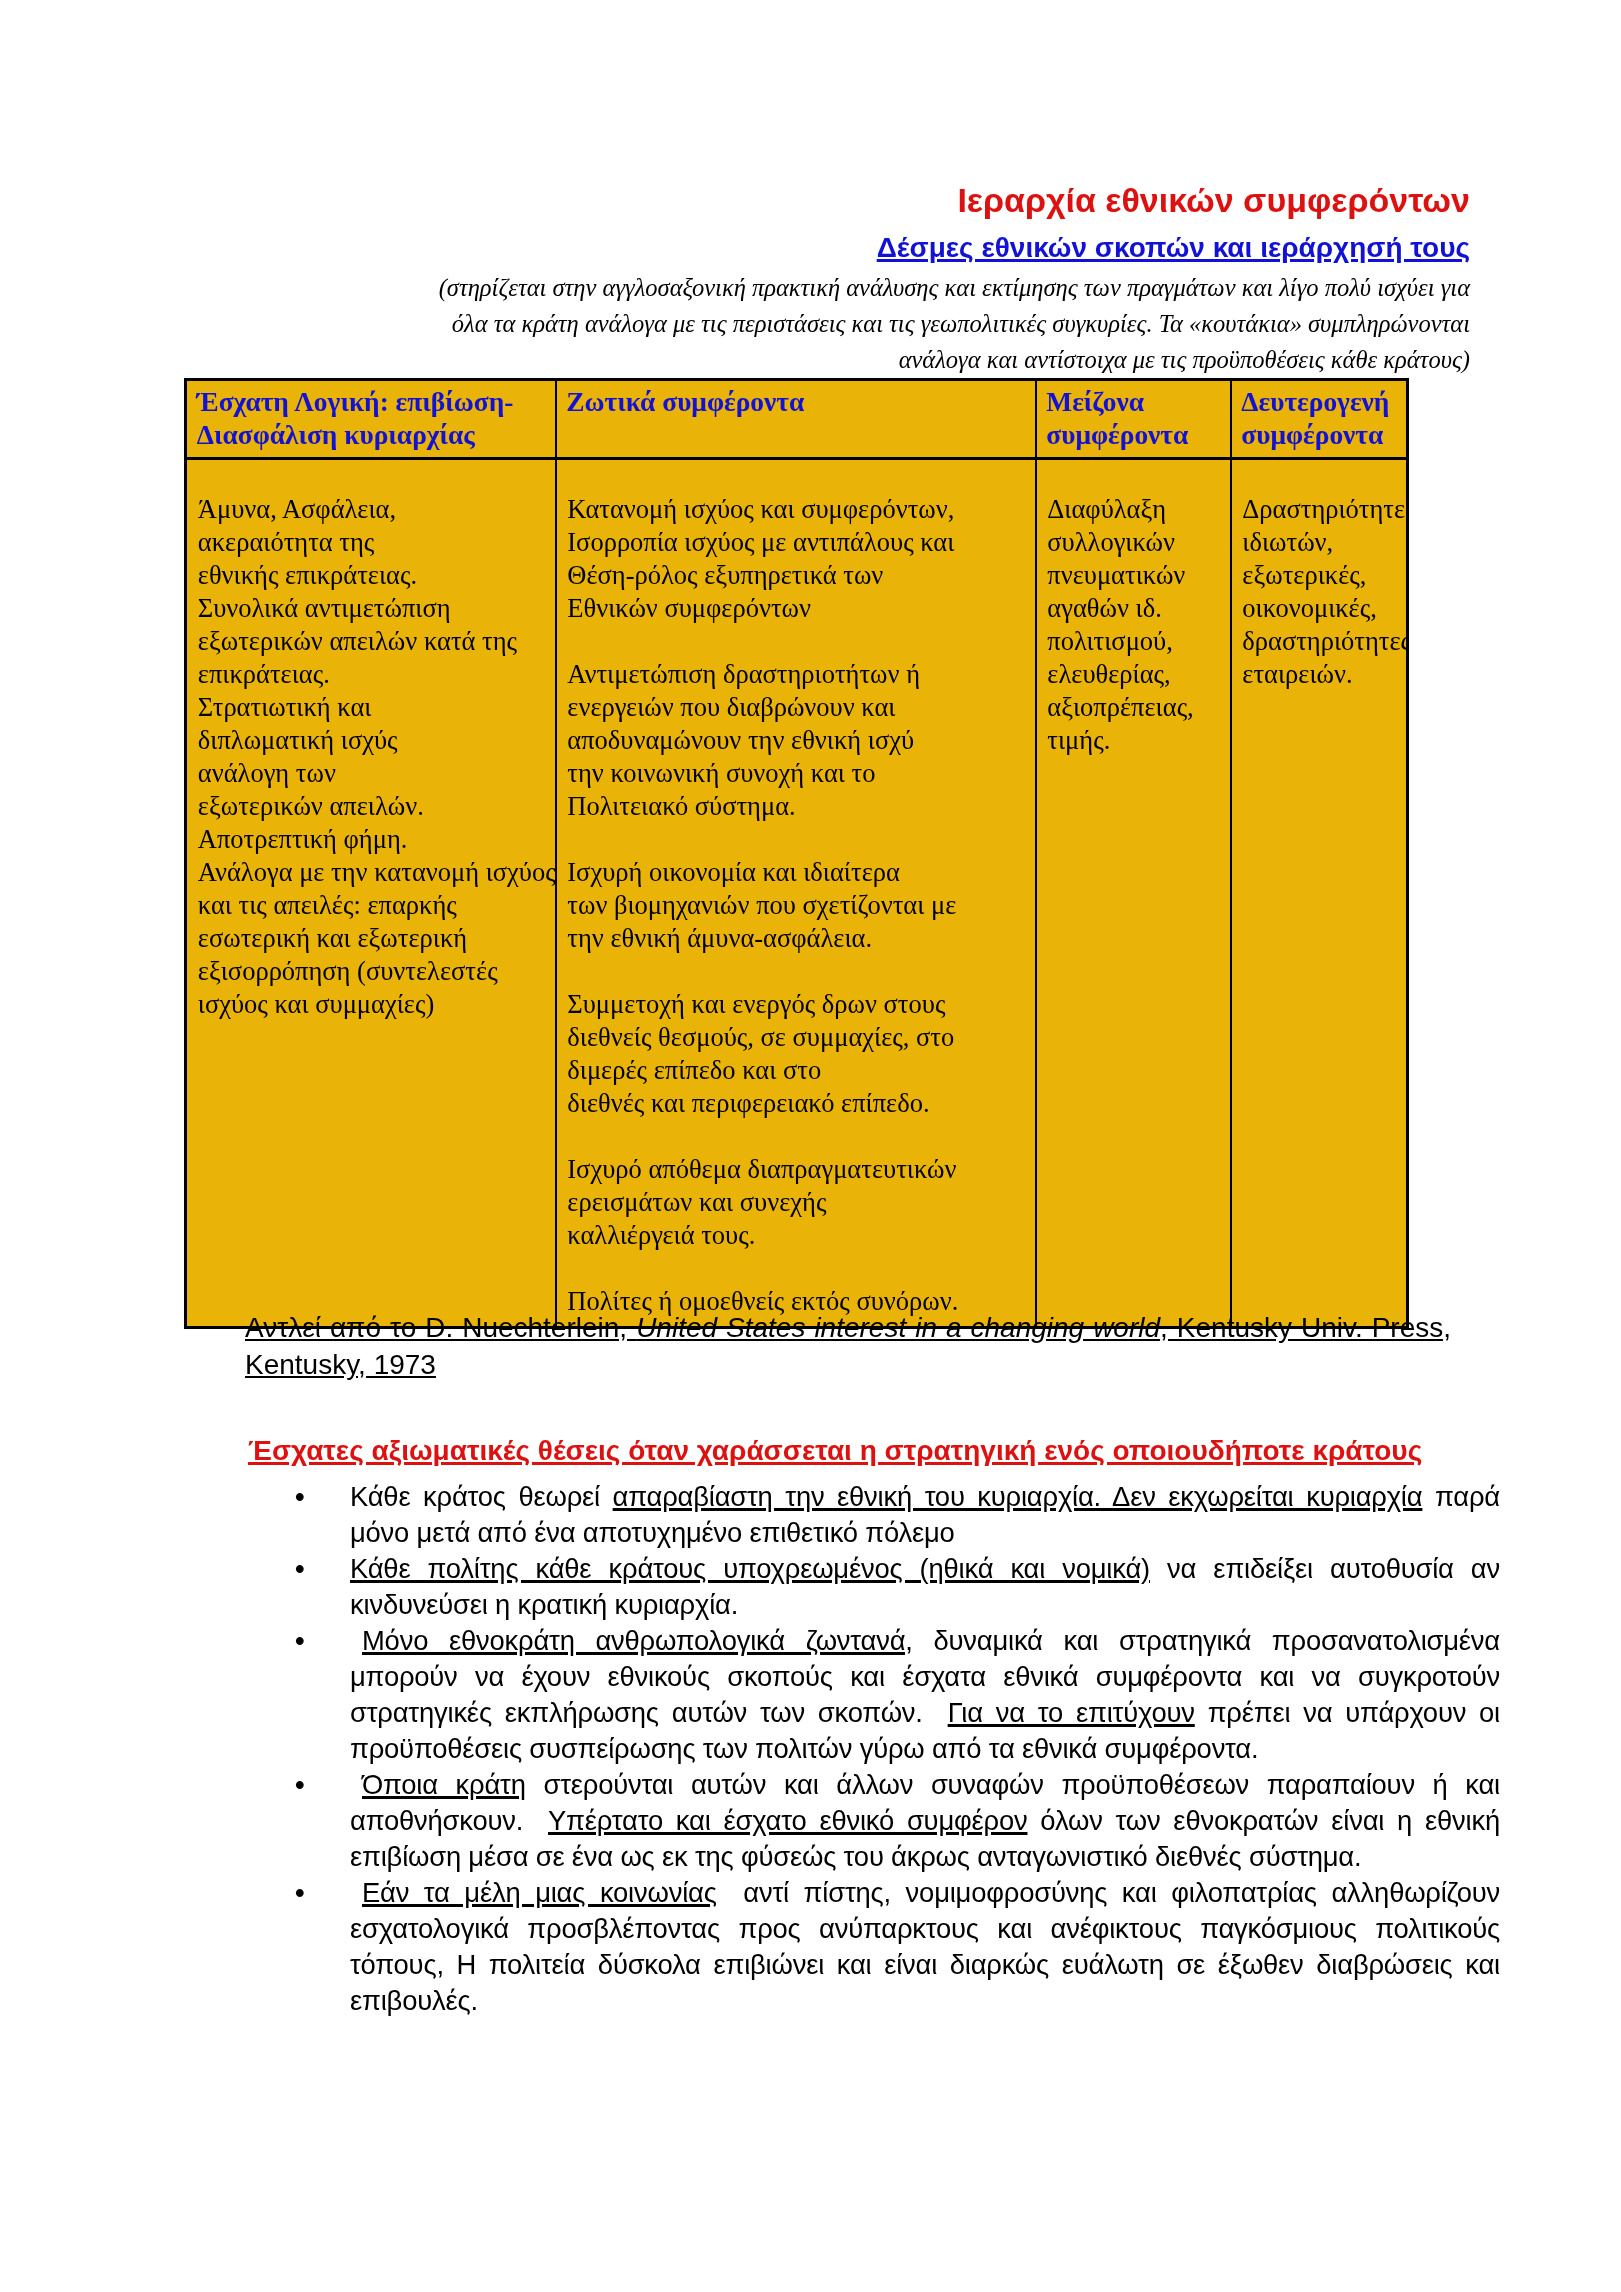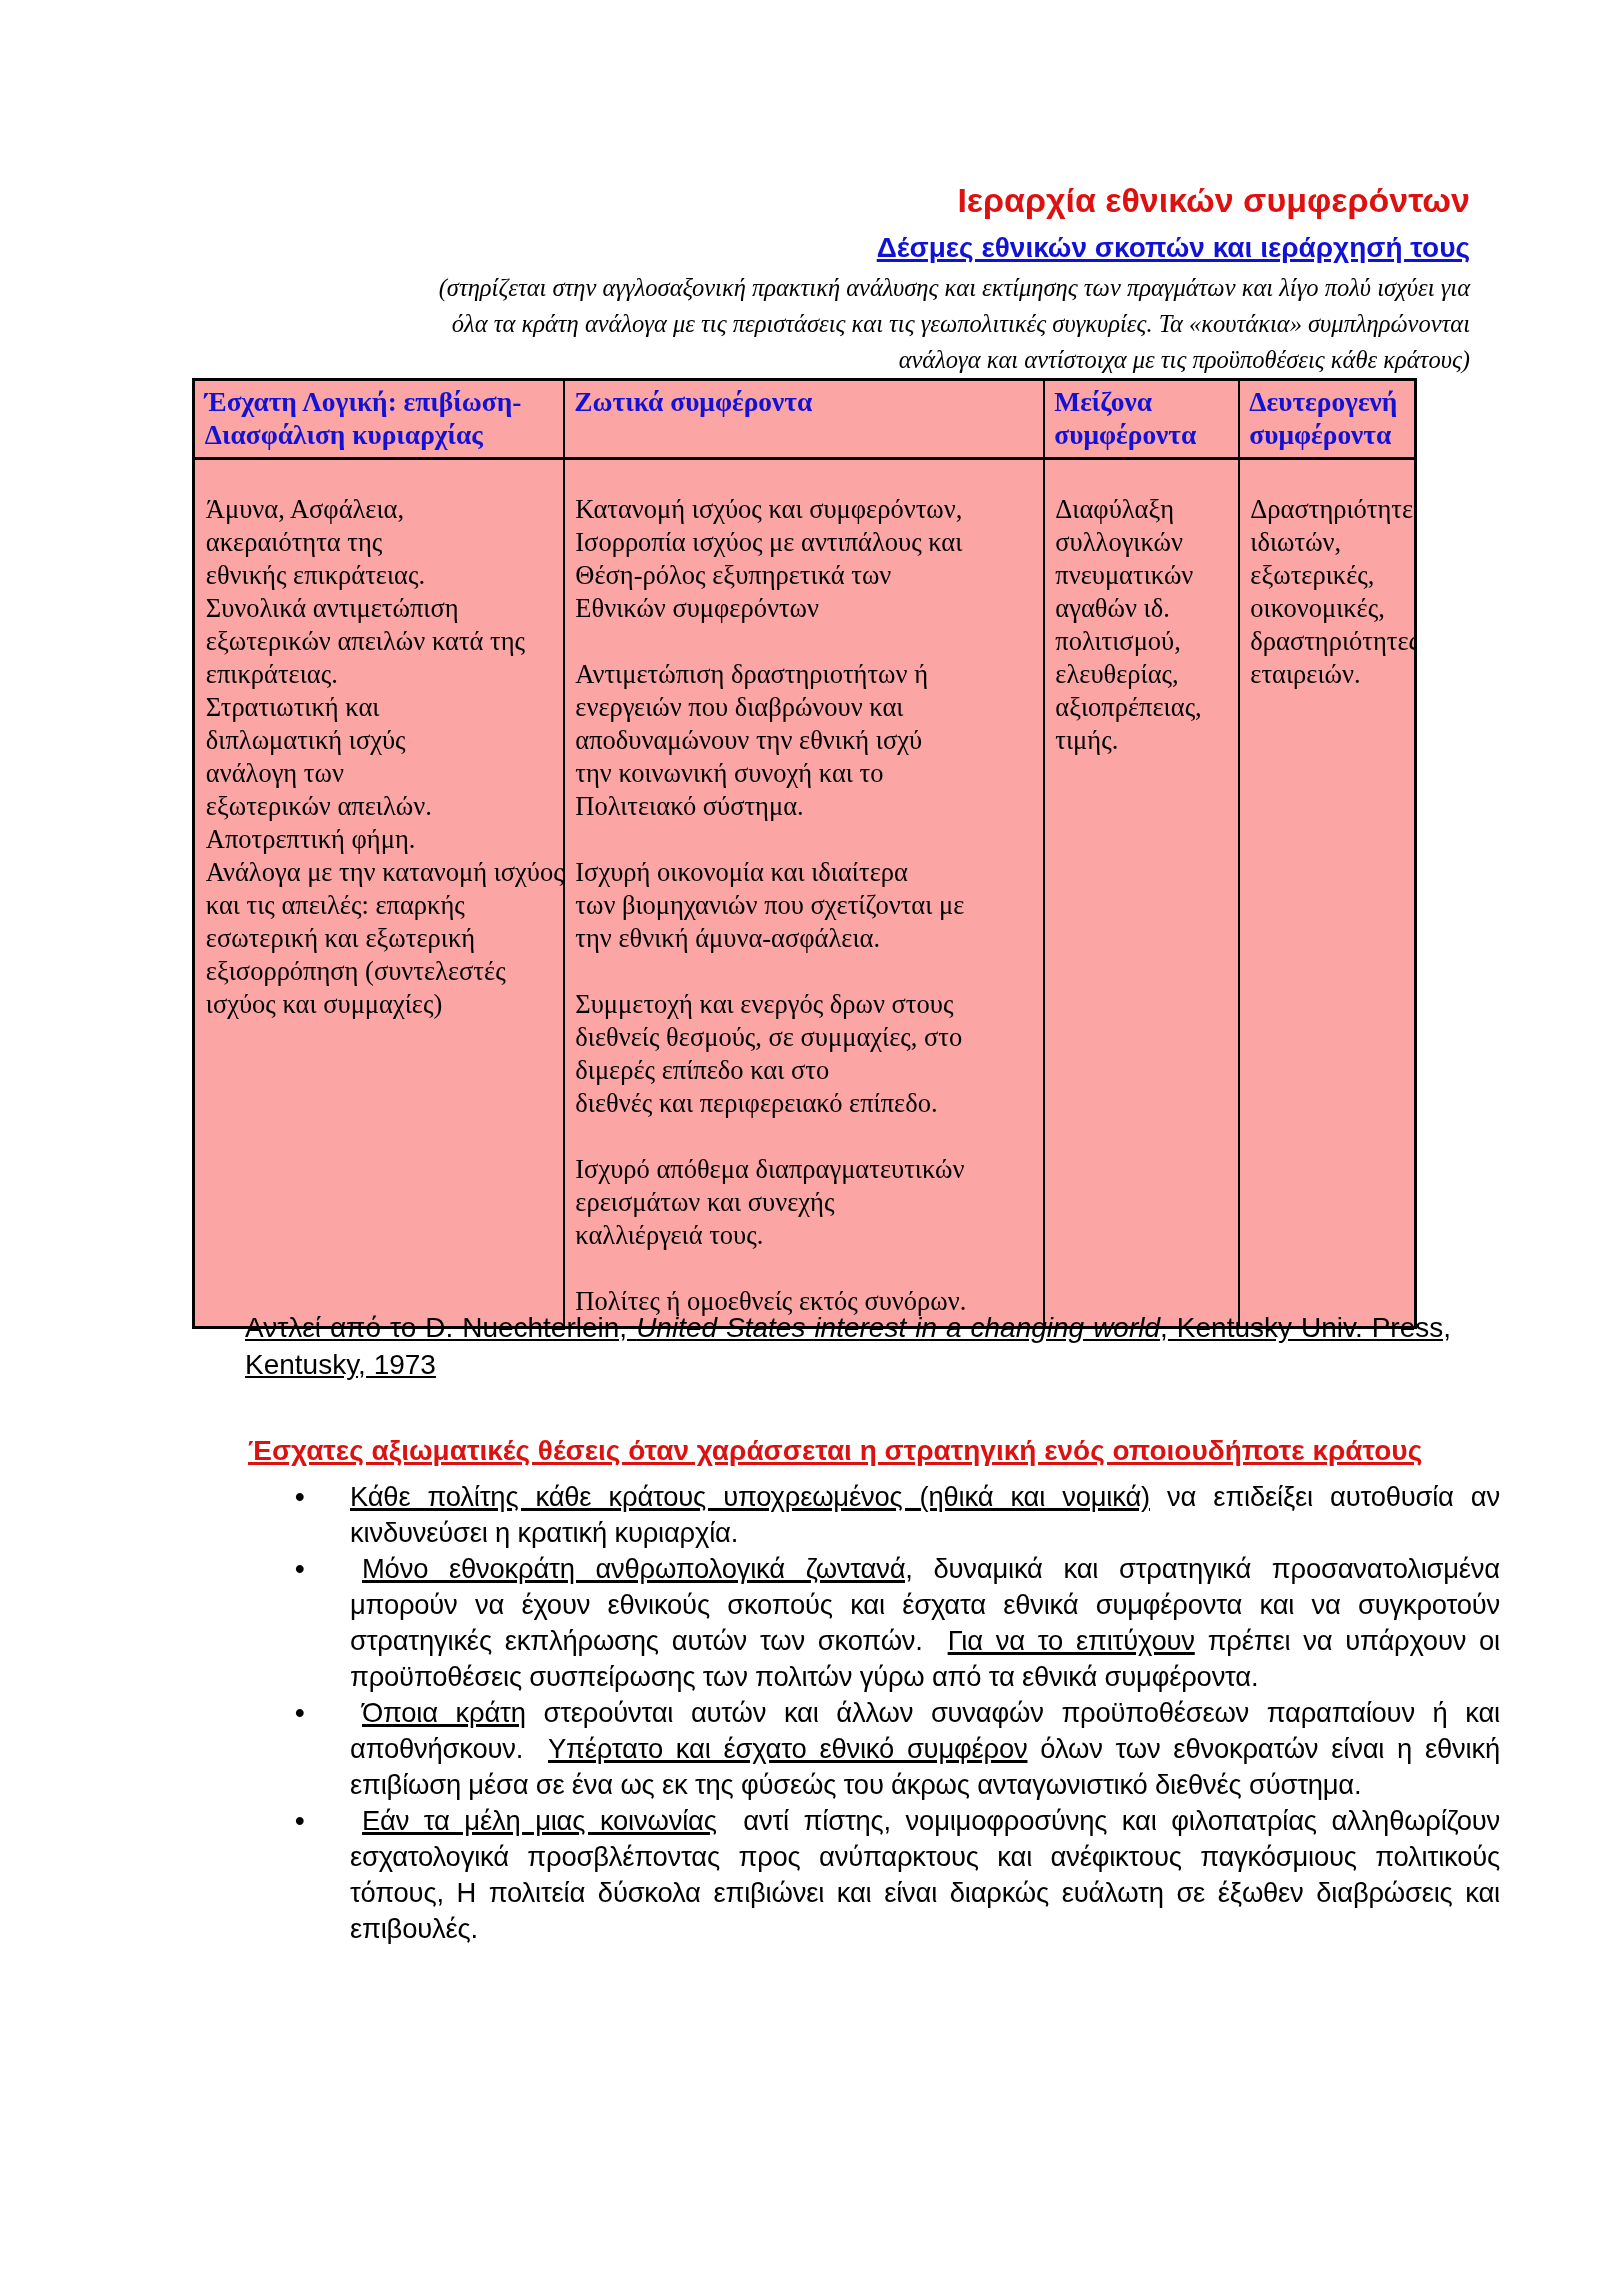--- a/index.html
+++ b/index.html
@@ -20,23 +20,22 @@
     text-decoration:underline;text-decoration-thickness:2.9px;
   }
   .doc-note{
     margin-top:5px;font-family:"Liberation Serif",serif;font-style:italic;
     font-size:24.5px;line-height:36px;white-space:pre-line;
   }
 
   
   table.interests{
     position:absolute;left:184px;top:378px;width:1222px;height:917px;
-    border-collapse:collapse;table-layout:fixed;background:#fca5a5;
+    border-collapse:collapse;table-layout:fixed;background:#eab308;
     border:3.9px solid #000;
-    margin-left:8px;
   }
   table.interests th,table.interests td{
     border:2.9px solid #000;vertical-align:top;overflow:hidden;
     font-family:"Liberation Serif",serif;
   }
   table.interests thead th{
     border-bottom:3.9px solid #000;
     color:var(--accent-blue,#1212d6);
     font-size:27.4px;font-weight:bold;line-height:33px;text-align:left;
     padding:4.9px 5.9px 4.9px 9.8px;height:63px;white-space:pre;
@@ -160,20 +159,21 @@
 εταιρειών.</td>
       </tr>
     </tbody>
   </table>
 
   <div class="citation"><span>Αντλεί από το D. Nuechterlein, </span><span class="book">United States interest in a changing world</span><span>, Kentusky Univ. Press, Kentusky, 1973</span></div>
 
   <div class="axioms">
     <div class="axioms-heading">Έσχατες αξιωματικές θέσεις όταν χαράσσεται η στρατηγική ενός οποιουδήποτε κράτους</div>
     <ul class="bullets">
+        <li><span>Κάθε κράτος θεωρεί </span><span class="seg-u">απαραβίαστη την εθνική του κυριαρχία. Δεν εκχωρείται κυριαρχία</span><span> παρά μόνο μετά από ένα αποτυχημένο επιθετικό πόλεμο</span></li>
         <li><span class="seg-u">Κάθε πολίτης κάθε κράτους υποχρεωμένος (ηθικά και νομικά)</span><span> να επιδείξει αυτοθυσία αν κινδυνεύσει η κρατική κυριαρχία.</span></li>
         <li><span class="seg-b seg-u">Μόνο εθνοκράτη ανθρωπολογικά ζωντανά,</span><span> δυναμικά και στρατηγικά προσανατολισμένα μπορούν να έχουν εθνικούς σκοπούς και έσχατα εθνικά συμφέροντα και να συγκροτούν στρατηγικές εκπλήρωσης αυτών των σκοπών. </span><span class="seg-b seg-u">Για να το επιτύχουν</span><span> πρέπει να υπάρχουν οι προϋποθέσεις συσπείρωσης των πολιτών γύρω από τα εθνικά συμφέροντα.</span></li>
         <li><span class="seg-b seg-u">Όποια κράτη</span><span> στερούνται αυτών και άλλων συναφών προϋποθέσεων παραπαίουν ή και αποθνήσκουν. </span><span class="seg-b seg-u">Υπέρτατο και έσχατο εθνικό συμφέρον</span><span> όλων των εθνοκρατών είναι η εθνική επιβίωση μέσα σε ένα ως εκ της φύσεώς του άκρως ανταγωνιστικό διεθνές σύστημα.</span></li>
         <li><span class="seg-b seg-u">Εάν τα μέλη μιας κοινωνίας</span><span class="seg-b"> αντί πίστης, νομιμοφροσύνης και φιλοπατρίας</span><span> αλληθωρίζουν εσχατολογικά προσβλέποντας προς ανύπαρκτους και ανέφικτους παγκόσμιους πολιτικούς τόπους, Η πολιτεία δύσκολα επιβιώνει και είναι διαρκώς ευάλωτη σε έξωθεν διαβρώσεις και επιβουλές.</span></li>
       </ul>
   </div>
 
 </div>
 
 

